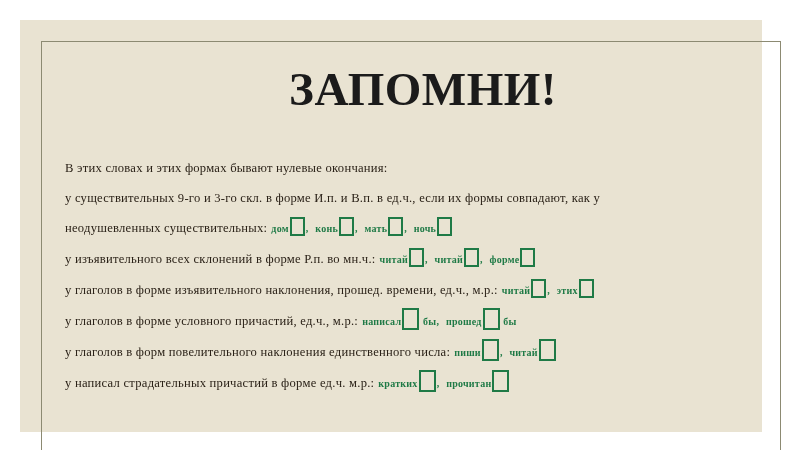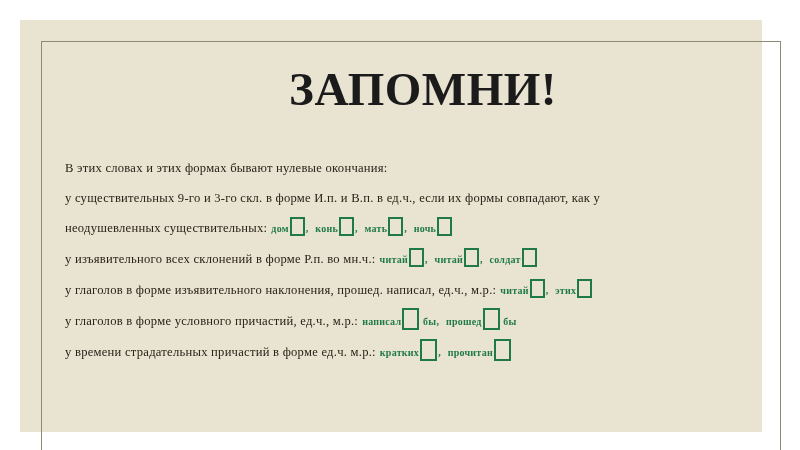--- a/index.html
+++ b/index.html
@@ -75,19 +75,20 @@
 <div id="slide">
   <div id="inner-frame"></div>
 
   <div id="title">ЗАПОМНИ!</div>
 
   <div id="body">
     <div class="line">В этих словах и этих формах бывают нулевые окончания:</div>
     <div id="rule-lines">
         <div class="line"><span>у существительных 9-го и 3-го скл. в форме И.п. и В.п. в ед.ч., если их формы совпадают, как у</span></div>
         <div class="line"><span>неодушевленных существительных:</span><span class="sp"></span><span class="grn">дом</span><span class="box"></span><span class="grn">, </span><span class="sp"></span><span class="grn">конь</span><span class="box"></span><span class="grn">, </span><span class="sp"></span><span class="grn">мать</span><span class="box"></span><span class="grn">, </span><span class="sp"></span><span class="grn">ночь</span><span class="box"></span></div>
-        <div class="line"><span>у изъявительного всех склонений в форме Р.п. во мн.ч.:</span><span class="sp"></span><span class="grn">читай</span><span class="box"></span><span class="grn">, </span><span class="sp"></span><span class="grn">читай</span><span class="box"></span><span class="grn">, </span><span class="sp"></span><span class="grn">солдат</span><span class="box"></span></div>
-        <div class="line"><span>у глаголов в форме изъявительного наклонения, прошед. написал, ед.ч., м.р.:</span><span class="sp"></span><span class="grn">читай</span><span class="box"></span><span class="grn">, </span><span class="sp"></span><span class="grn">этих</span><span class="box"></span></div>
+        <div class="line"><span>у изъявительного всех склонений в форме Р.п. во мн.ч.:</span><span class="sp"></span><span class="grn">читай</span><span class="box"></span><span class="grn">, </span><span class="sp"></span><span class="grn">читай</span><span class="box"></span><span class="grn">, </span><span class="sp"></span><span class="grn">форме</span><span class="box"></span></div>
+        <div class="line"><span>у глаголов в форме изъявительного наклонения, прошед. времени, ед.ч., м.р.:</span><span class="sp"></span><span class="grn">читай</span><span class="box"></span><span class="grn">, </span><span class="sp"></span><span class="grn">этих</span><span class="box"></span></div>
         <div class="line"><span>у глаголов в форме условного причастий, ед.ч., м.р.:</span><span class="sp"></span><span class="grn">написал</span><span class="box tall"></span><span class="grn"> бы, </span><span class="sp"></span><span class="grn">прошед</span><span class="box tall"></span><span class="grn"> бы</span></div>
-        <div class="line"><span>у времени страдательных причастий в форме ед.ч. м.р.:</span><span class="sp"></span><span class="grn">кратких</span><span class="box tall"></span><span class="grn">, </span><span class="sp"></span><span class="grn">прочитан</span><span class="box tall"></span></div>
+        <div class="line"><span>у глаголов в форм повелительного наклонения единственного числа:</span><span class="sp"></span><span class="grn">пиши</span><span class="box tall"></span><span class="grn">, </span><span class="sp"></span><span class="grn">читай</span><span class="box tall"></span></div>
+        <div class="line"><span>у написал страдательных причастий в форме ед.ч. м.р.:</span><span class="sp"></span><span class="grn">кратких</span><span class="box tall"></span><span class="grn">, </span><span class="sp"></span><span class="grn">прочитан</span><span class="box tall"></span></div>
       </div>
   </div>
 </div>
 
 </body></html>

